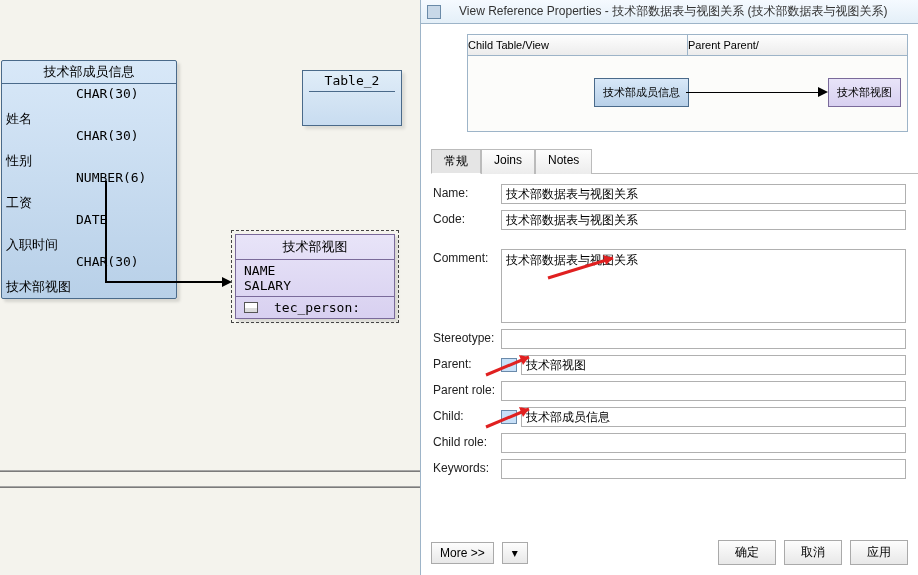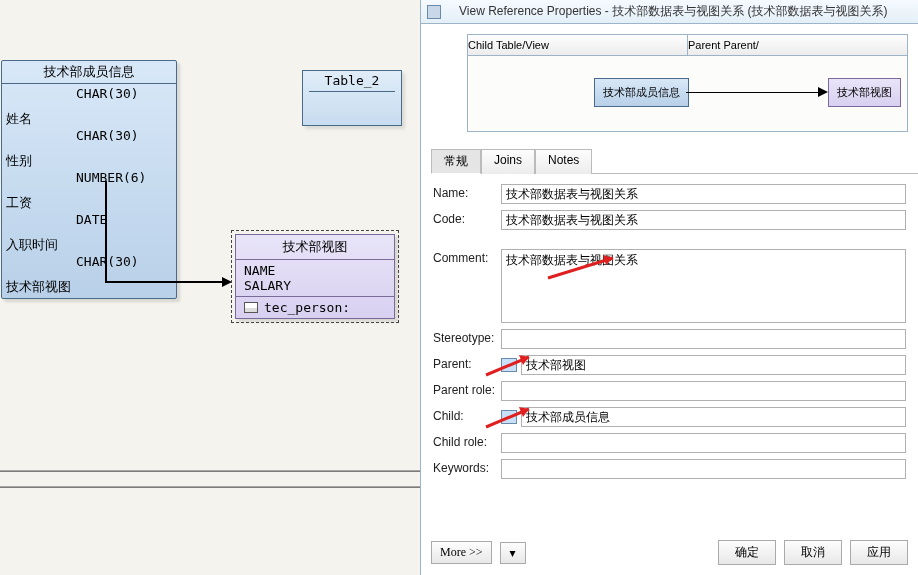--- a/index.html
+++ b/index.html
@@ -14,21 +14,21 @@
 .entity-title { text-align: center; padding: 2px 6px; border-bottom: 1px solid #4a6a8a; font-weight: normal; }
 .entity-body { padding: 2px 4px; font-family: "SimSun", monospace; }
 .entity-body .row { display: flex; }
 .entity-body .row .c1 { width: 70px; margin-top: 24px; }
 .entity-body .row .c2 { flex: 1; }
 
 .view-box { position: absolute; background: linear-gradient(#e8e4f8, #d8d0f0); border: 1px solid #7a6a9a; font-size: 13px; box-shadow: 3px 3px 3px rgba(0,0,0,.12); }
 .view-box.sel { outline: 1px dashed #444; outline-offset: 3px; }
 .view-box .vtitle { text-align: center; padding: 3px 8px; border-bottom: 1px solid #7a6a9a; }
 .view-box .vbody { padding: 3px 8px; border-bottom: 1px solid #7a6a9a; font-family: "SimSun", monospace; }
-.view-box .vfoot { padding: 3px 8px; font-family: "SimSun", monospace; display: flex; align-items: center; gap: 6px; }
+.view-box .vfoot { padding: 3px 8px; font-family: "SimSun", monospace; display: flex; align-items: center; gap: 16px; }
 
 .table-box { position: absolute; background: linear-gradient(#e0edf8, #c8dcf0); border: 1px solid #4a6a8a; text-align: center; padding: 2px 6px 20px 6px; font-size: 13px; font-family: "SimSun", monospace; box-shadow: 3px 3px 3px rgba(0,0,0,.1); }
 
 
 .conn-line { position: absolute; background: #000; }
 .arrowhead { position: absolute; width: 0; height: 0; border-top: 5px solid transparent; border-bottom: 5px solid transparent; border-left: 10px solid #000; }
 
 
 .propwin { position: absolute; left: 420px; top: 0; width: 498px; height: 575px; background: #fff; border-left: 1px solid #9db4c8; }
 .titlebar { background: linear-gradient(#f5faff, #e4eff8); border-bottom: 1px solid #9db4c8; height: 24px; display: flex; align-items: center; padding: 0 6px; gap: 18px; }
@@ -59,21 +59,21 @@
 .form-row .with-icon { display: flex; flex: 1; align-items: center; gap: 4px; }
 .form-row .with-icon .smicon { width: 16px; height: 14px; background: #c8e0f8; border: 1px solid #6a8aaa; }
 
 
 .red-arrow { position: absolute; pointer-events: none; }
 .red-arrow svg { overflow: visible; }
 
 
 .bottom-bar { position: absolute; bottom: 4px; left: 0; width: 100%; display: flex; align-items: center; padding: 6px 10px; gap: 8px; }
 .bottom-bar .spacer { flex: 1; }
-.btn { background: linear-gradient(#fdfdfd,#e8e8e8); border: 1px solid #aaa; padding: 3px 16px; font-size: 12px; cursor: pointer; font-family: Liberation Serif, serif; }
+.btn { background: linear-gradient(#fdfdfd,#e8e8e8); border: 1px solid #aaa; padding: 3px 16px; font-size: 12px; cursor: pointer; font-family: Liberation Sans, sans-serif; }
 .btn-more { padding: 3px 8px; }
 .mini-tool { width: 26px; height: 22px; border: 1px solid #aaa; background: linear-gradient(#fdfdfd,#e8e8e8); display: flex; align-items: center; justify-content: center; }
 
 .table-icon { width: 14px; height: 11px; border: 1px solid #555; background: linear-gradient(#fff 50%, #ddd 50%); display: inline-block; }
 </style>
 </head>
 <body>
 
 <div class="canvas">
 

